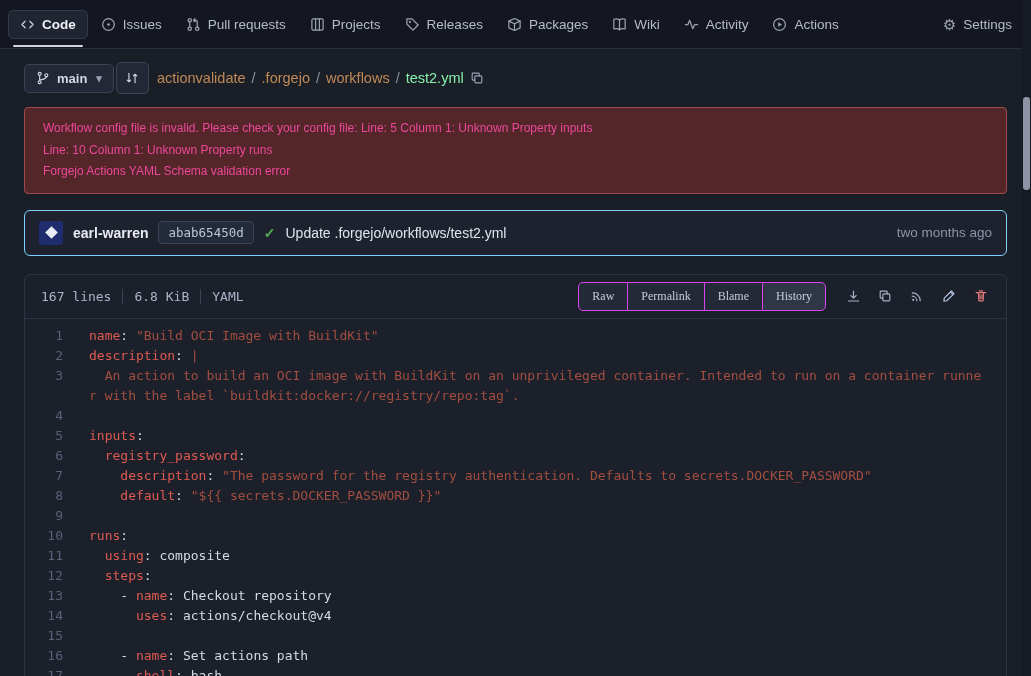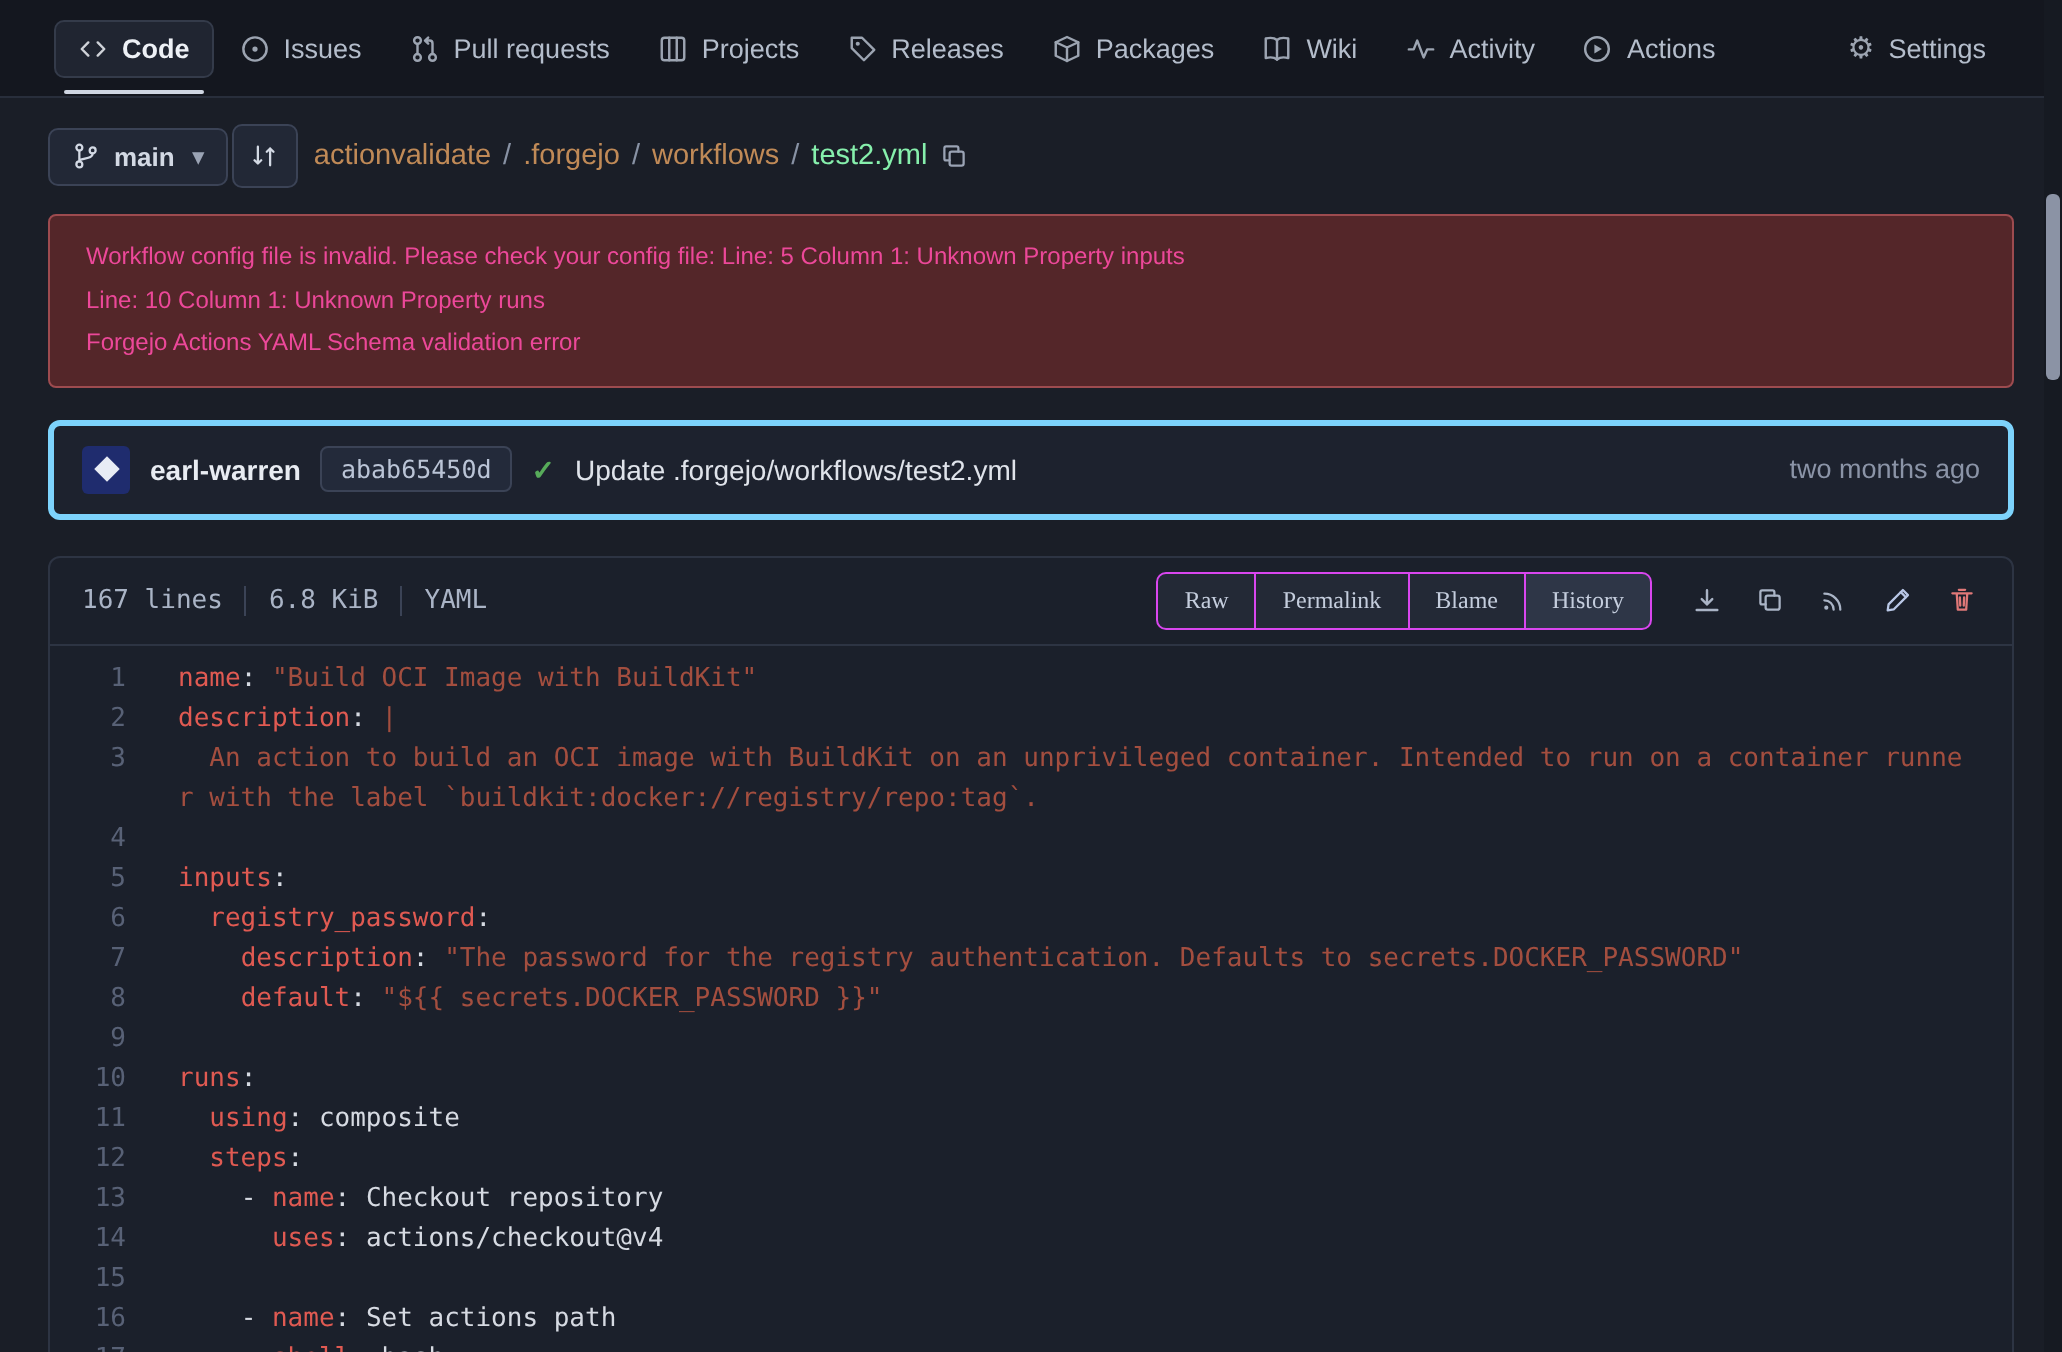--- a/index.html
+++ b/index.html
@@ -8,21 +8,21 @@
   }
   *{box-sizing:border-box}
   html,body{margin:0;padding:0}
   body{
     width:1031px;height:676px;overflow:hidden;position:relative;
     background:#1a1e27;color:#d7dce6;
     font-family:"Liberation Sans",sans-serif;font-size:14px;
   }
   
   .topnav{display:flex;align-items:center;height:49px;background:#14171f;
-    border-bottom:1px solid #282e3b;padding:0 27px;gap:2px;}
+    border-bottom:1px solid #282e3b;padding:0 8px;gap:2px;}
   .nav-item{display:flex;align-items:center;gap:7px;padding:0 11px;height:100%;
     color:#b4bdcb;font-size:13.5px;cursor:pointer;position:relative;white-space:nowrap;}
   .nav-item .ni{display:flex;opacity:.85}
   .nav-item.active{height:auto;background:#202531;border:1px solid #343b4a;border-radius:5px;
     padding:6px 11px;color:#eef1f6;font-weight:600;}
   .nav-item.active::after{content:"";position:absolute;left:4px;right:4px;bottom:-9px;
     height:2px;background:#cfd6e2;border-radius:1px;}
   .nav-right{margin-left:auto;display:flex;align-items:center;height:100%;}
   .gear-glyph{font-size:15px;line-height:1;}
   
@@ -37,21 +37,21 @@
   .crumb-link{color:var(--link);cursor:pointer;}
   .crumb-sep{color:#8892a4;}
   .crumb-last{color:#86efac;}
   .copy-path{display:flex;color:#9aa3b4;cursor:pointer;margin-left:4px;}
   
   .error-banner{background:var(--error-bg);border:1px solid var(--error-border);
     border-radius:4px;padding:10px 18px;font-size:12px;line-height:21.5px;
     color:#ec4899;margin-bottom:16px;}
   
   .commit-box{display:flex;align-items:center;gap:10px;background:#1d222e;
-    border:3px solid #7dd3fc;border-radius:6px;padding:10px 14px;margin-bottom:18px;}
+    border:1px solid #7dd3fc;border-radius:6px;padding:10px 14px;margin-bottom:18px;}
   .avatar{width:24px;height:24px;border-radius:3px;background:#1f2c6e;
     display:flex;align-items:center;justify-content:center;cursor:pointer;flex:0 0 auto;}
   .avatar .dia{width:9px;height:9px;background:#e8ecf5;transform:rotate(45deg);}
   .author{font-weight:700;color:#e8ecf2;cursor:pointer;}
   .hash-badge{font-family:"DejaVu Sans Mono",monospace;font-size:12.5px;background:#232a3a;
     border:1px solid #3b4356;border-radius:4px;padding:3px 9px;color:#bac4d6;cursor:pointer;}
   .check{color:var(--check);font-size:14px;font-weight:bold;}
   .commit-msg{color:#dfe3ea;cursor:pointer;}
   .commit-time{margin-left:auto;color:#8b94a7;font-size:13.5px;}
   

